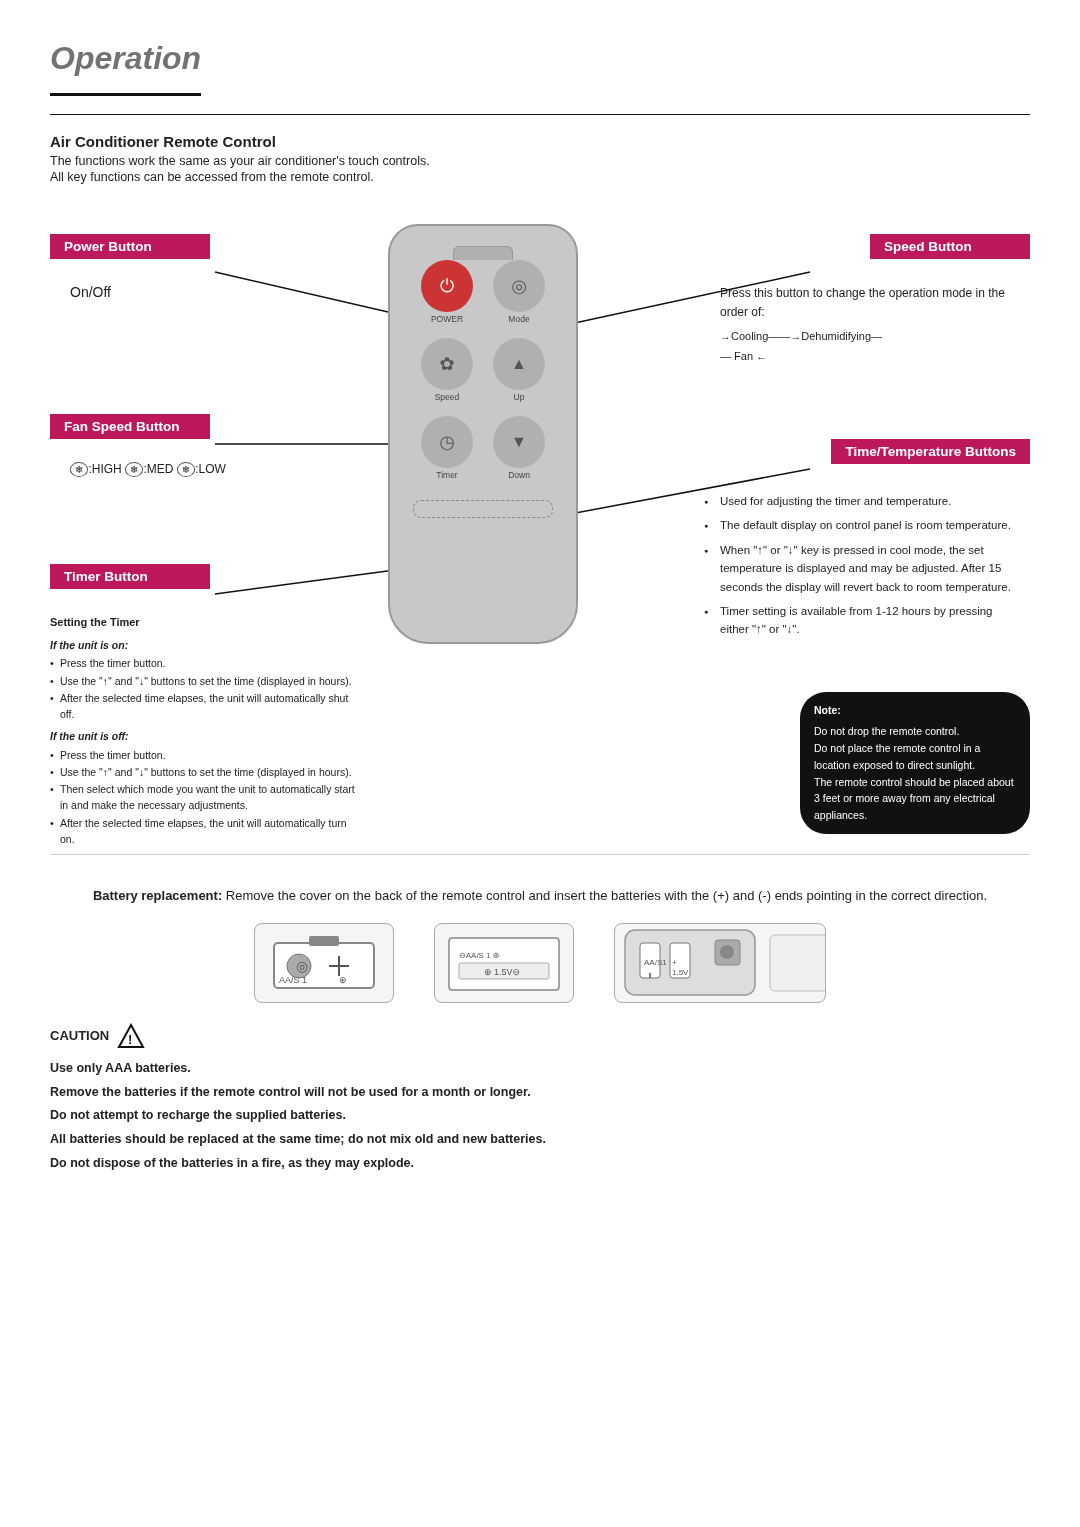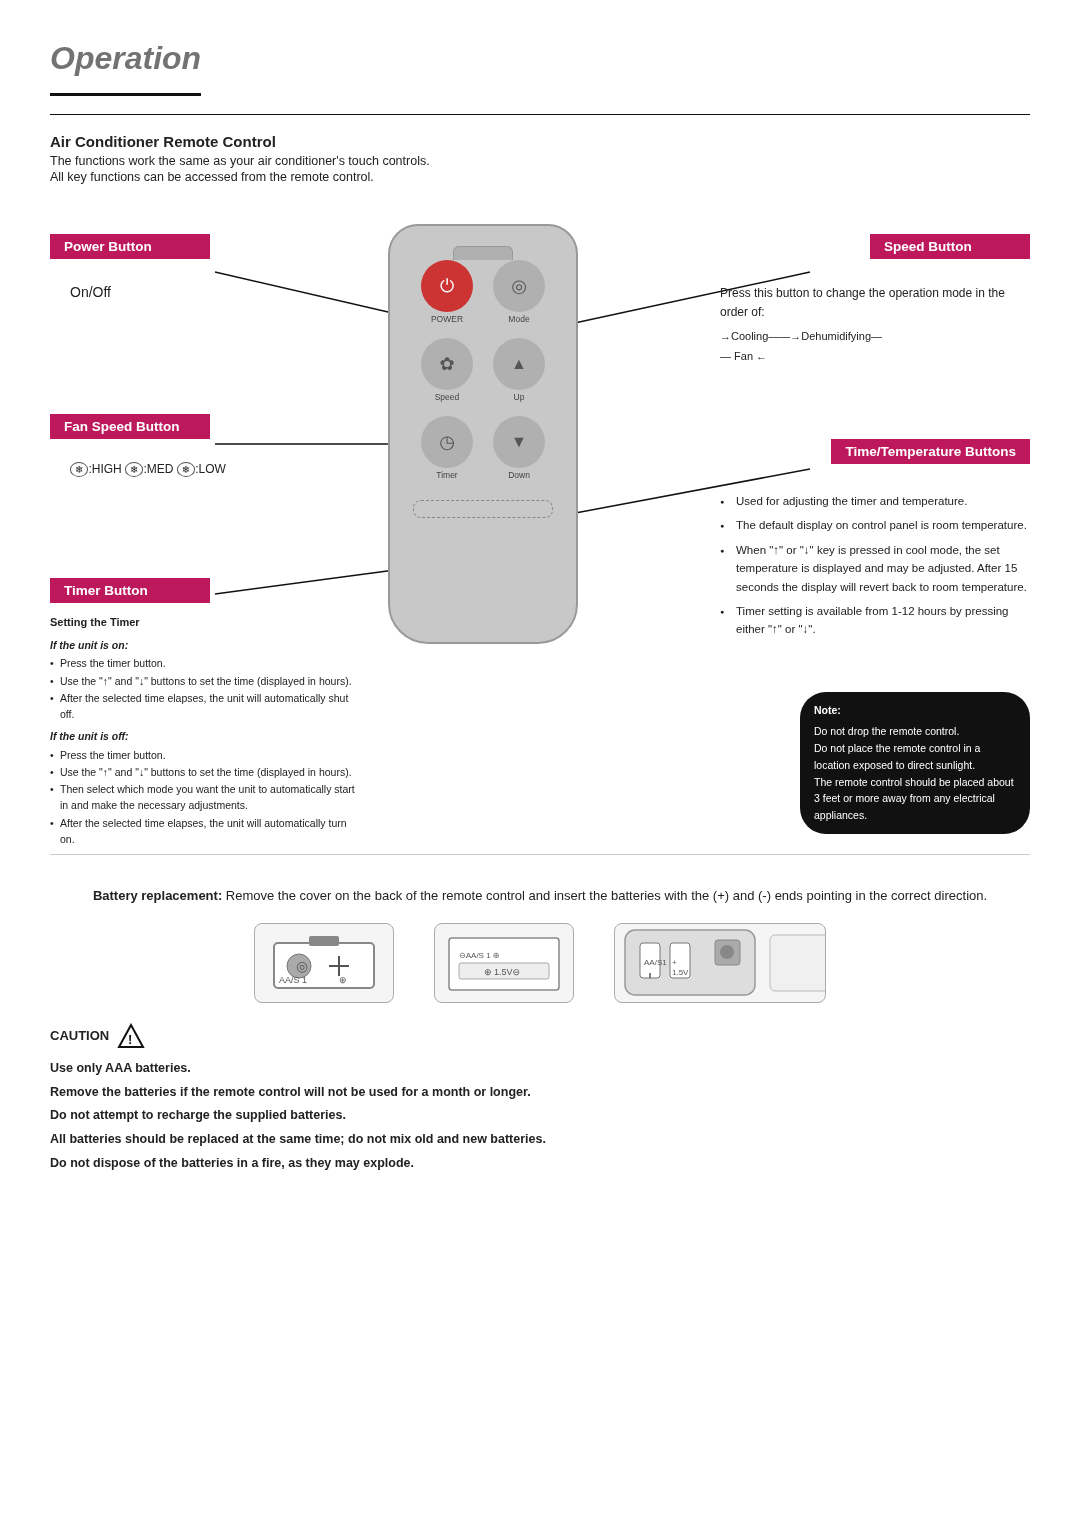--- a/index.html
+++ b/index.html
@@ -355,21 +355,21 @@
 
   <div style="position:absolute; left:0; top:200px;">
     <div class="label-box">Fan Speed Button</div>
   </div>
   <div style="position:absolute; left:20px; top:248px; font-size:12px;">
     <span style="border:1px solid #555; border-radius:50%; padding:1px 4px; font-size:10px;">❄</span>:HIGH
     <span style="border:1px solid #555; border-radius:50%; padding:1px 4px; font-size:10px;">❄</span>:MED
     <span style="border:1px solid #555; border-radius:50%; padding:1px 4px; font-size:10px;">❄</span>:LOW
   </div>
 
-  <div style="position:absolute; left:0; top:364px;">
+  <div style="position:absolute; left:0; top:350px;">
     <div class="label-box">Timer Button</div>
   </div>
 
   <div class="timer-content">
     <p class="timer-subtitle">Setting the Timer</p>
     <p class="timer-group-title">If the unit is on:</p>
     <ul>
       <li>Press the timer button.</li>
       <li>Use the "↑" and "↓" buttons to set the time (displayed in hours).</li>
       <li>After the selected time elapses, the unit will automatically shut off.</li>
@@ -442,21 +442,21 @@
     <div style="margin-top:6px; font-size:11px; display:flex; flex-direction:column; gap:2px;">
       <div>→Cooling——→Dehumidifying—</div>
       <div>— Fan ←</div>
     </div>
   </div>
 
   <div style="position:absolute; right:0; top:225px;">
     <div class="label-box">Time/Temperature Buttons</div>
   </div>
 
-  <ul class="time-temp-bullets" style="position:absolute; right:0; top:278px; width:310px;">
+  <ul class="time-temp-bullets" style="position:absolute; right:16px; top:278px; width:310px;">
     <li>Used for adjusting the timer and temperature.</li>
     <li>The default display on control panel is room temperature.</li>
     <li>When "↑" or "↓" key is pressed in cool mode, the set temperature is displayed and may be adjusted. After 15 seconds the display will revert back to room temperature.</li>
     <li>Timer setting is available from 1-12 hours by pressing either "↑" or "↓".</li>
   </ul>
 
   <div class="note-box" style="position:absolute; right:0; bottom:0; width:230px;border-radius:26px;">
     <p class="note-title">Note:</p>
     <p>Do not drop the remote control.</p>
     <p>Do not place the remote control in a location exposed to direct sunlight.</p>

